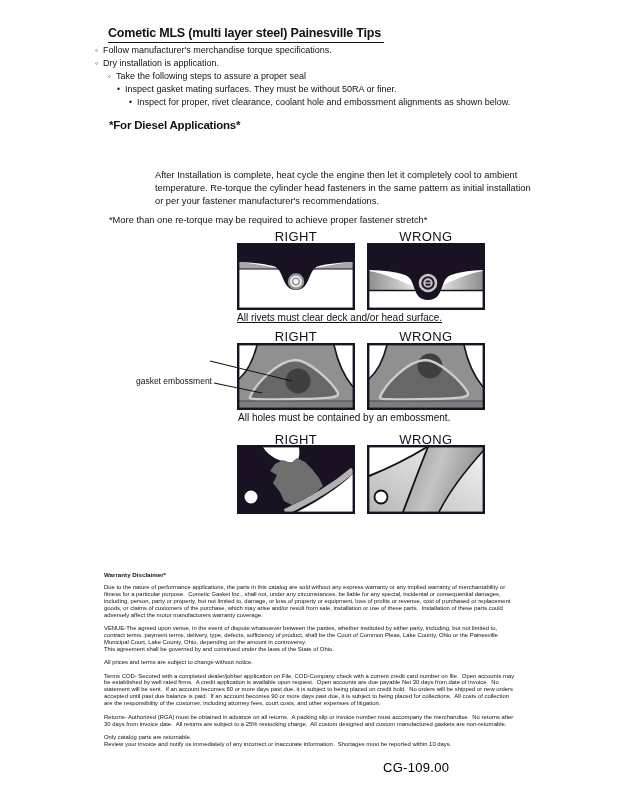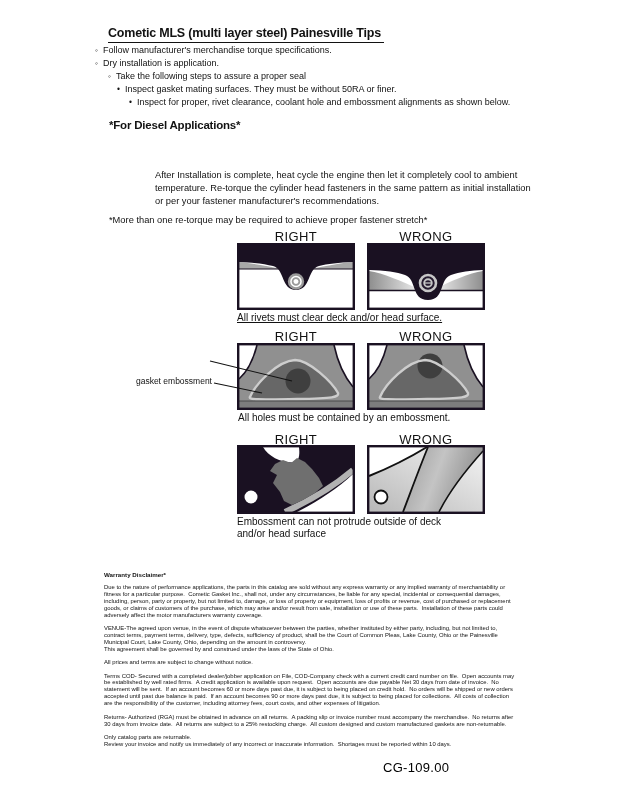--- a/index.html
+++ b/index.html
@@ -171,22 +171,20 @@
       <path d="M2,31 C22,23 42,13 60,2 H116 V67 H2 Z" fill="url(#r3main)"></path>
       <path d="M2,31 C22,23 42,13 60,2" fill="none" stroke="#111111" stroke-width="2"></path>
       <path d="M61,2 C52,24 44,46 36,67 L72,67 C82,47 98,26 116,6 L116,2 Z" fill="url(#r3band)"></path>
       <path d="M61,2 C52,24 44,46 36,67" fill="none" stroke="#111111" stroke-width="1.8"></path>
       <path d="M116,6 C98,26 82,47 72,67" fill="none" stroke="#111111" stroke-width="1.6"></path>
       <circle cx="14" cy="52" r="6.5" fill="#ffffff" stroke="#111111" stroke-width="1.8"></circle>
       <rect x="1.2" y="1.2" width="115.6" height="66.6" fill="none" stroke="#1a1122" stroke-width="2.4"></rect>
     </svg>
   </div>
 
-  <div class="abs diag-caption" style="left:237px;top:516px;">Embossment can not protrude outside of deck
-and/or head surface</div>
 
   <div class="abs" style="left:104px;top:571px;width:412px;">
     <div class="w-head">Warranty Disclaimer*</div>
     <p class="w-p">Due to the nature of performance applications, the parts in this catalog are sold without any express warranty or any implied warranty of merchantability or fitness for a particular purpose.  Cometic Gasket Inc., shall not, under any circumstances, be liable for any special, incidental or consequential damages, including, person, party or property, but not limited to, damage, or loss of property or equipment, loss of profits or revenue, cost of purchased or replacement goods, or claims of customers of the purchase, which may arise and/or result from sale, installation or use of these parts.  Installation of these parts could adversely affect the motor manufacturers warranty coverage.</p>
     <p class="w-p">VENUE-The agreed upon venue, in the event of dispute whatsoever between the parties, whether instituted by either party, including, but not limited to, contract terms, payment terms, delivery, type, defects, sufficiency of product, shall be the Court of Common Pleas, Lake County, Ohio or the Painesville Municipal Court, Lake County, Ohio, depending on the amount in controversy.
 This agreement shall be governed by and construed under the laws of the State of Ohio.</p>
     <p class="w-p">All prices and terms are subject to change without notice.</p>
     <p class="w-p">Terms COD- Secured with a completed dealer/jobber application on File, COD-Company check with a current credit card number on file.  Open accounts may be established by well rated firms.  A credit application is available upon request.  Open accounts are due payable Net 30 days from date of invoice.  No statement will be sent.  If an account becomes 60 or more days past due, it is subject to being placed on credit hold.  No orders will be shipped or new orders accepted until past due balance is paid.  If an account becomes 90 or more days past due, it is subject to being placed for collections.  All costs of collection are the responsibility of the customer, including attorney fees, court costs, and other expenses of litigation.</p>
     <p class="w-p">Returns- Authorized (RGA) must be obtained in advance on all returns.  A packing slip or invoice number must accompany the merchandise.  No returns after 30 days from invoice date.  All returns are subject to a 25% restocking charge.  All custom designed and custom manufactured gaskets are non-returnable.</p>
     <p class="w-p">Only catalog parts are returnable.

